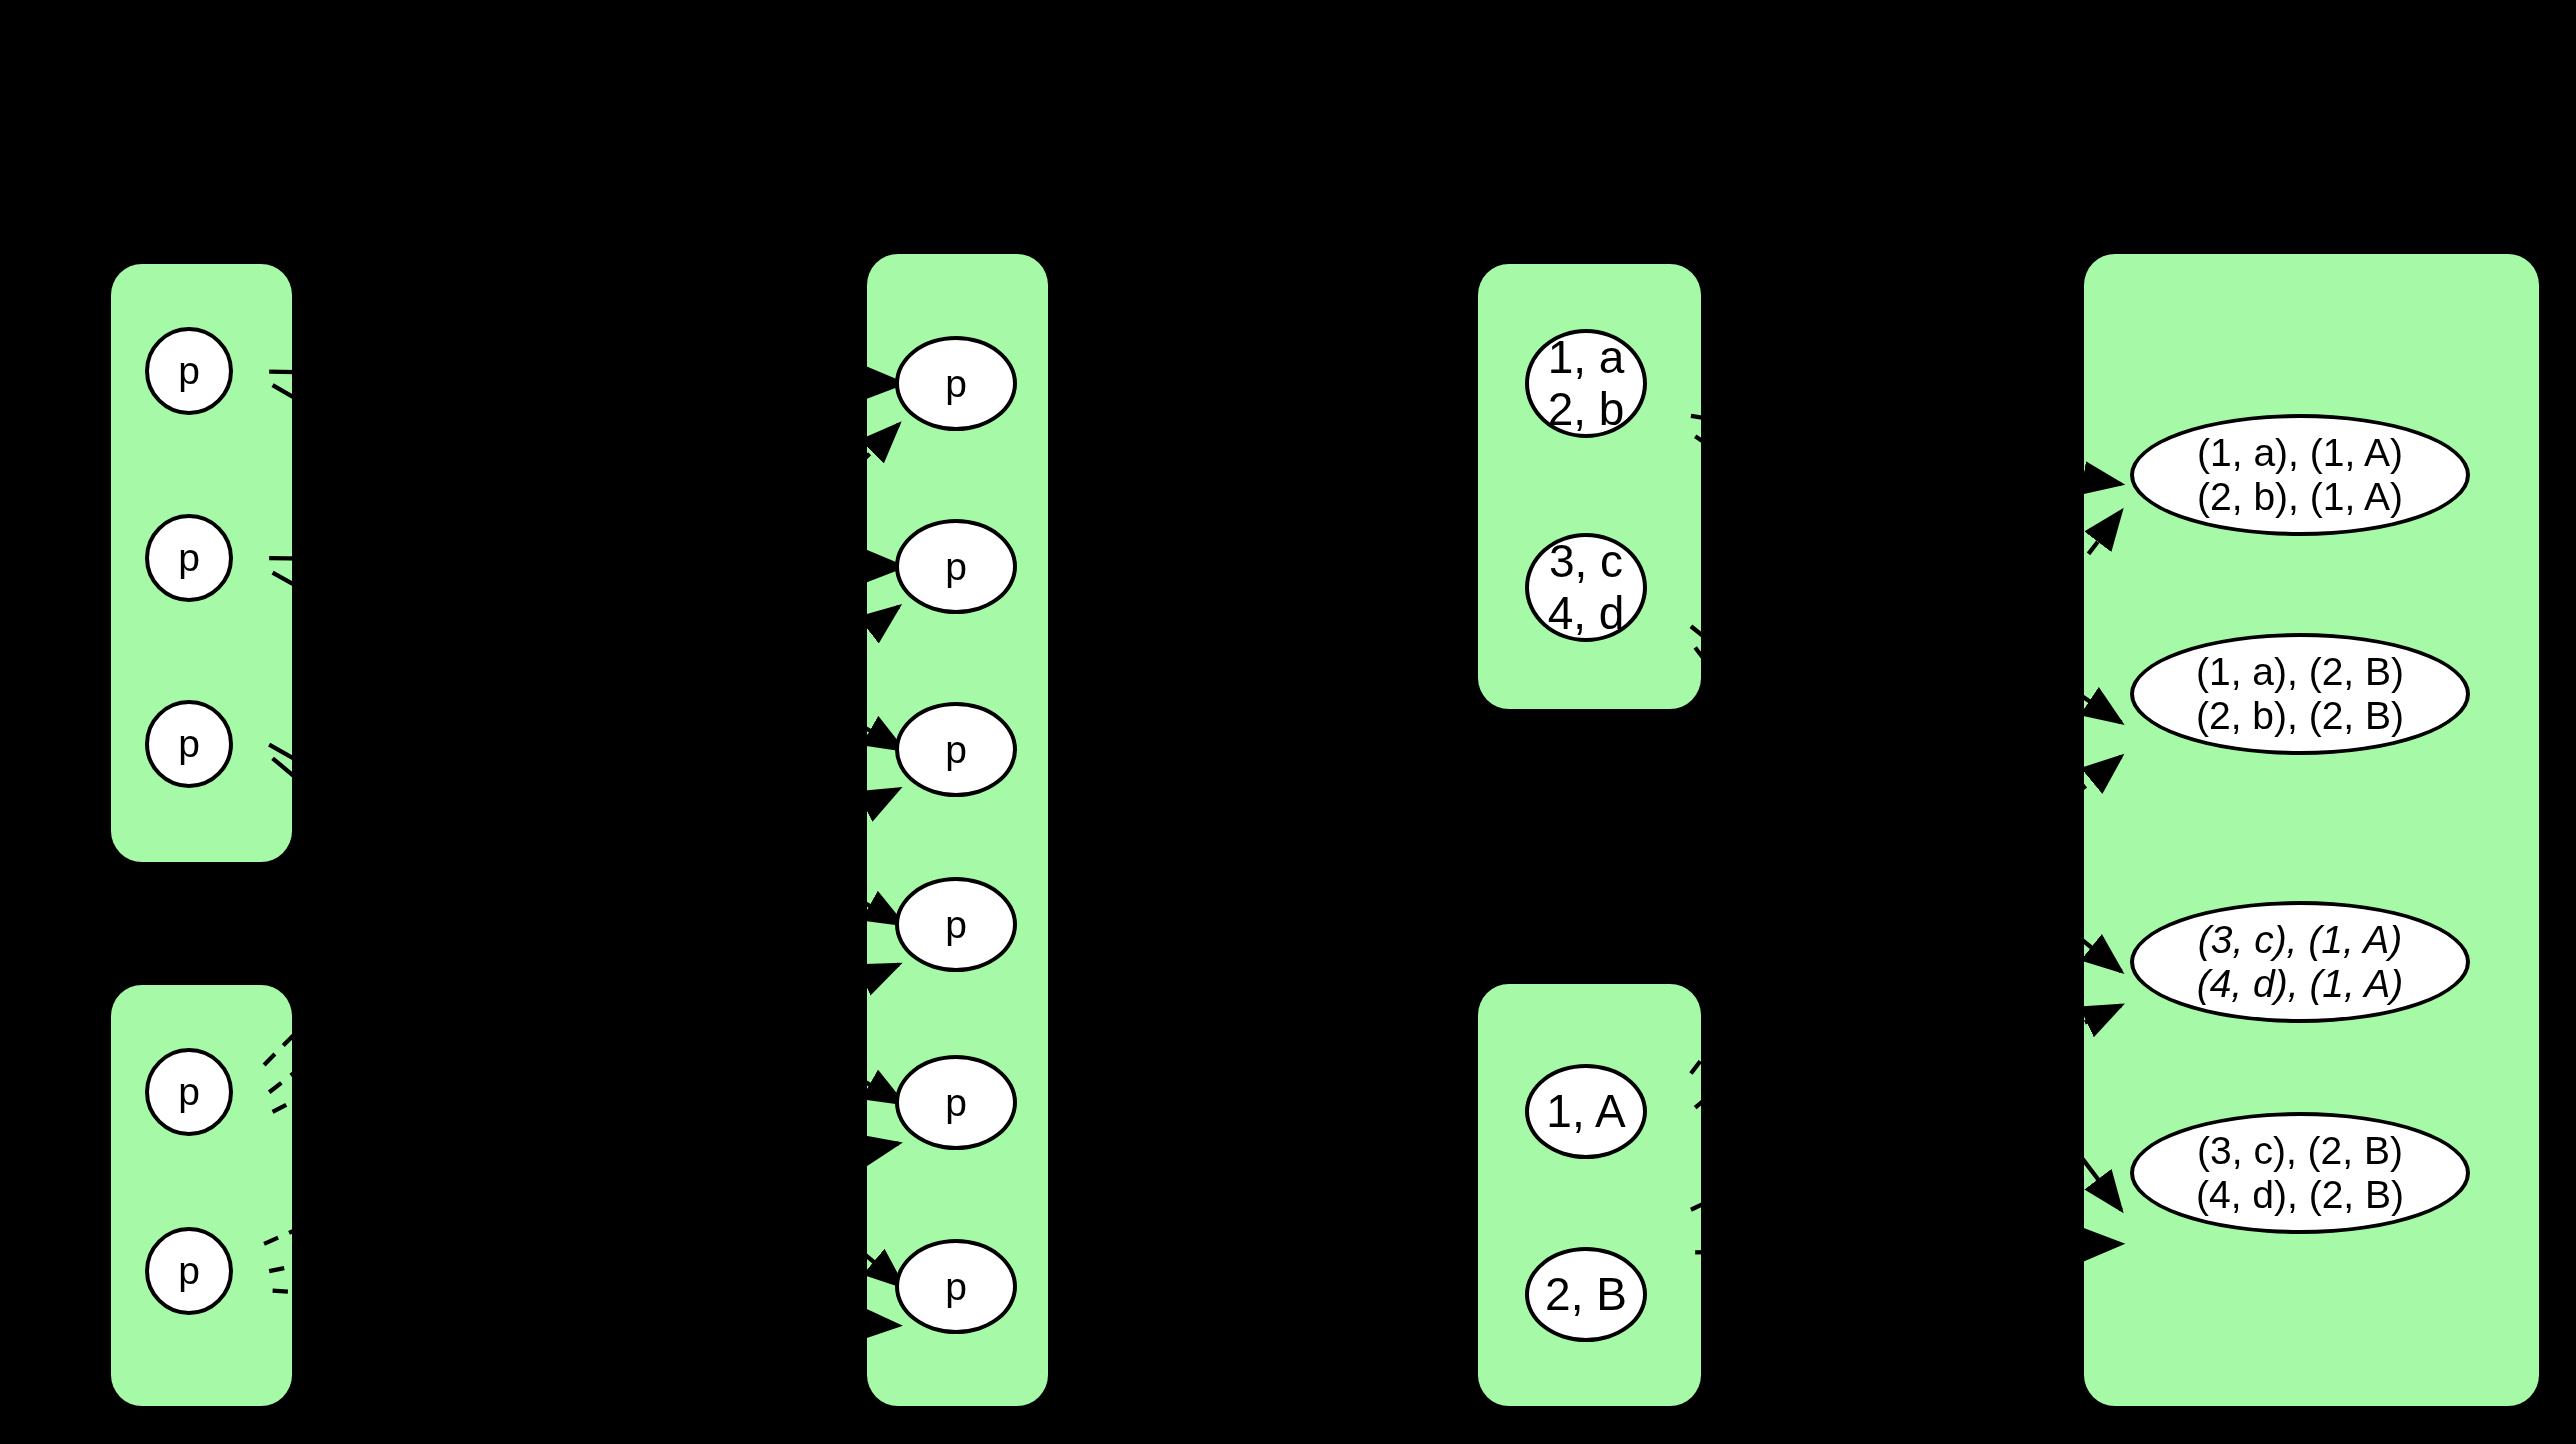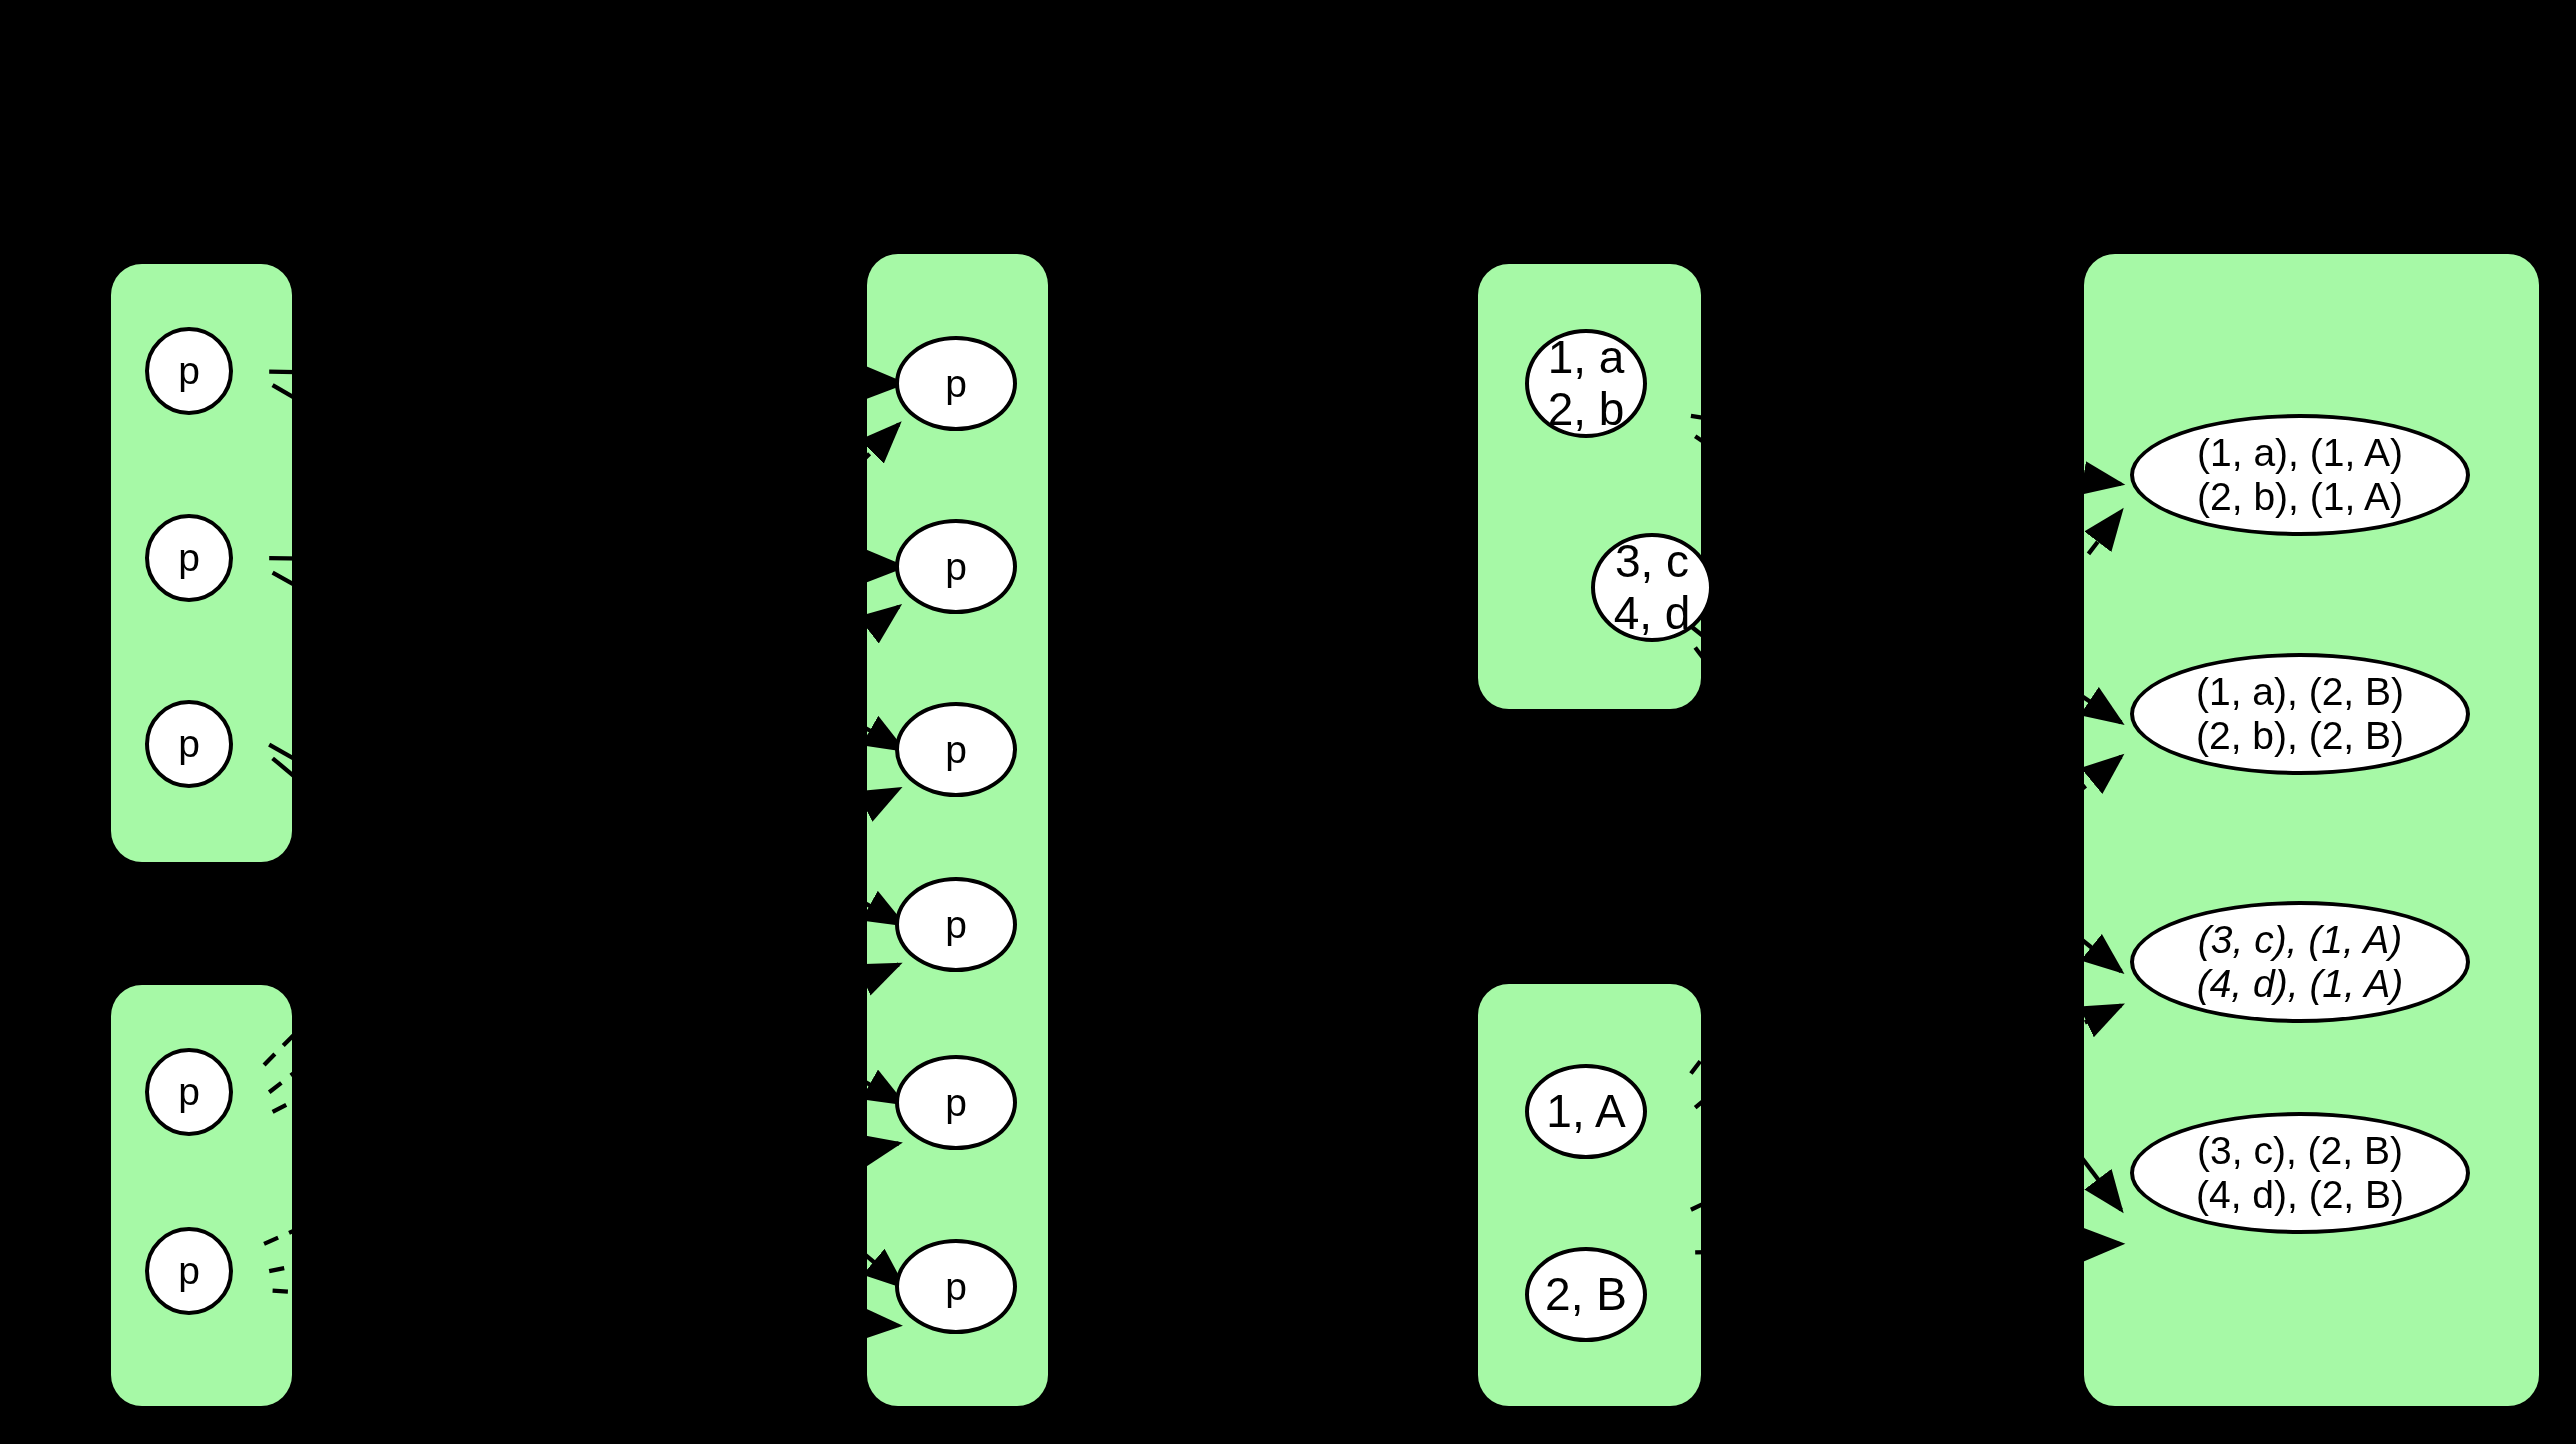--- a/index.html
+++ b/index.html
@@ -69,27 +69,27 @@
       <div class="node n-p" style="left: 145px; top: 1048px; width: 80px; height: 80px;">p</div>
       <div class="node n-p" style="left: 145px; top: 1227px; width: 80px; height: 80px;">p</div>
       <div class="node n-p" style="left: 895px; top: 336px; width: 114px; height: 87px;">p</div>
       <div class="node n-p" style="left: 895px; top: 519px; width: 114px; height: 87px;">p</div>
       <div class="node n-p" style="left: 895px; top: 702px; width: 114px; height: 87px;">p</div>
       <div class="node n-p" style="left: 895px; top: 877px; width: 114px; height: 87px;">p</div>
       <div class="node n-p" style="left: 895px; top: 1055px; width: 114px; height: 87px;">p</div>
       <div class="node n-p" style="left: 895px; top: 1239px; width: 114px; height: 87px;">p</div>
       <div class="node n-pair" style="left: 1525px; top: 329px; width: 114px; height: 101px;">1, a
 2, b</div>
-      <div class="node n-pair" style="left: 1591px; top: 533px; width: 114px; height: 101px;">3, c
+      <div class="node n-pair" style="left: 1525px; top: 533px; width: 114px; height: 101px;">3, c
 4, d</div>
       <div class="node n-pair" style="left: 1525px; top: 1064px; width: 114px; height: 87px;">1, A</div>
       <div class="node n-pair" style="left: 1525px; top: 1247px; width: 114px; height: 87px;">2, B</div>
       <div class="node n-tuple" style="left: 2130px; top: 414px; width: 332px; height: 114px; text-align: right;">(1, a), (1, A)
 (2, b), (1, A)</div>
-      <div class="node n-tuple" style="left: 2130px; top: 653px; width: 332px; height: 114px;">(1, a), (2, B)
+      <div class="node n-tuple" style="left: 2130px; top: 633px; width: 332px; height: 114px;">(1, a), (2, B)
 (2, b), (2, B)</div>
       <div class="node n-tuple" style="left: 2130px; top: 901px; width: 332px; height: 114px; font-style: italic;">(3, c), (1, A)
 (4, d), (1, A)</div>
       <div class="node n-tuple" style="left: 2130px; top: 1112px; width: 332px; height: 114px;">(3, c), (2, B)
 (4, d), (2, B)</div>
     </div>
 </div>
 
 
 </body></html>

